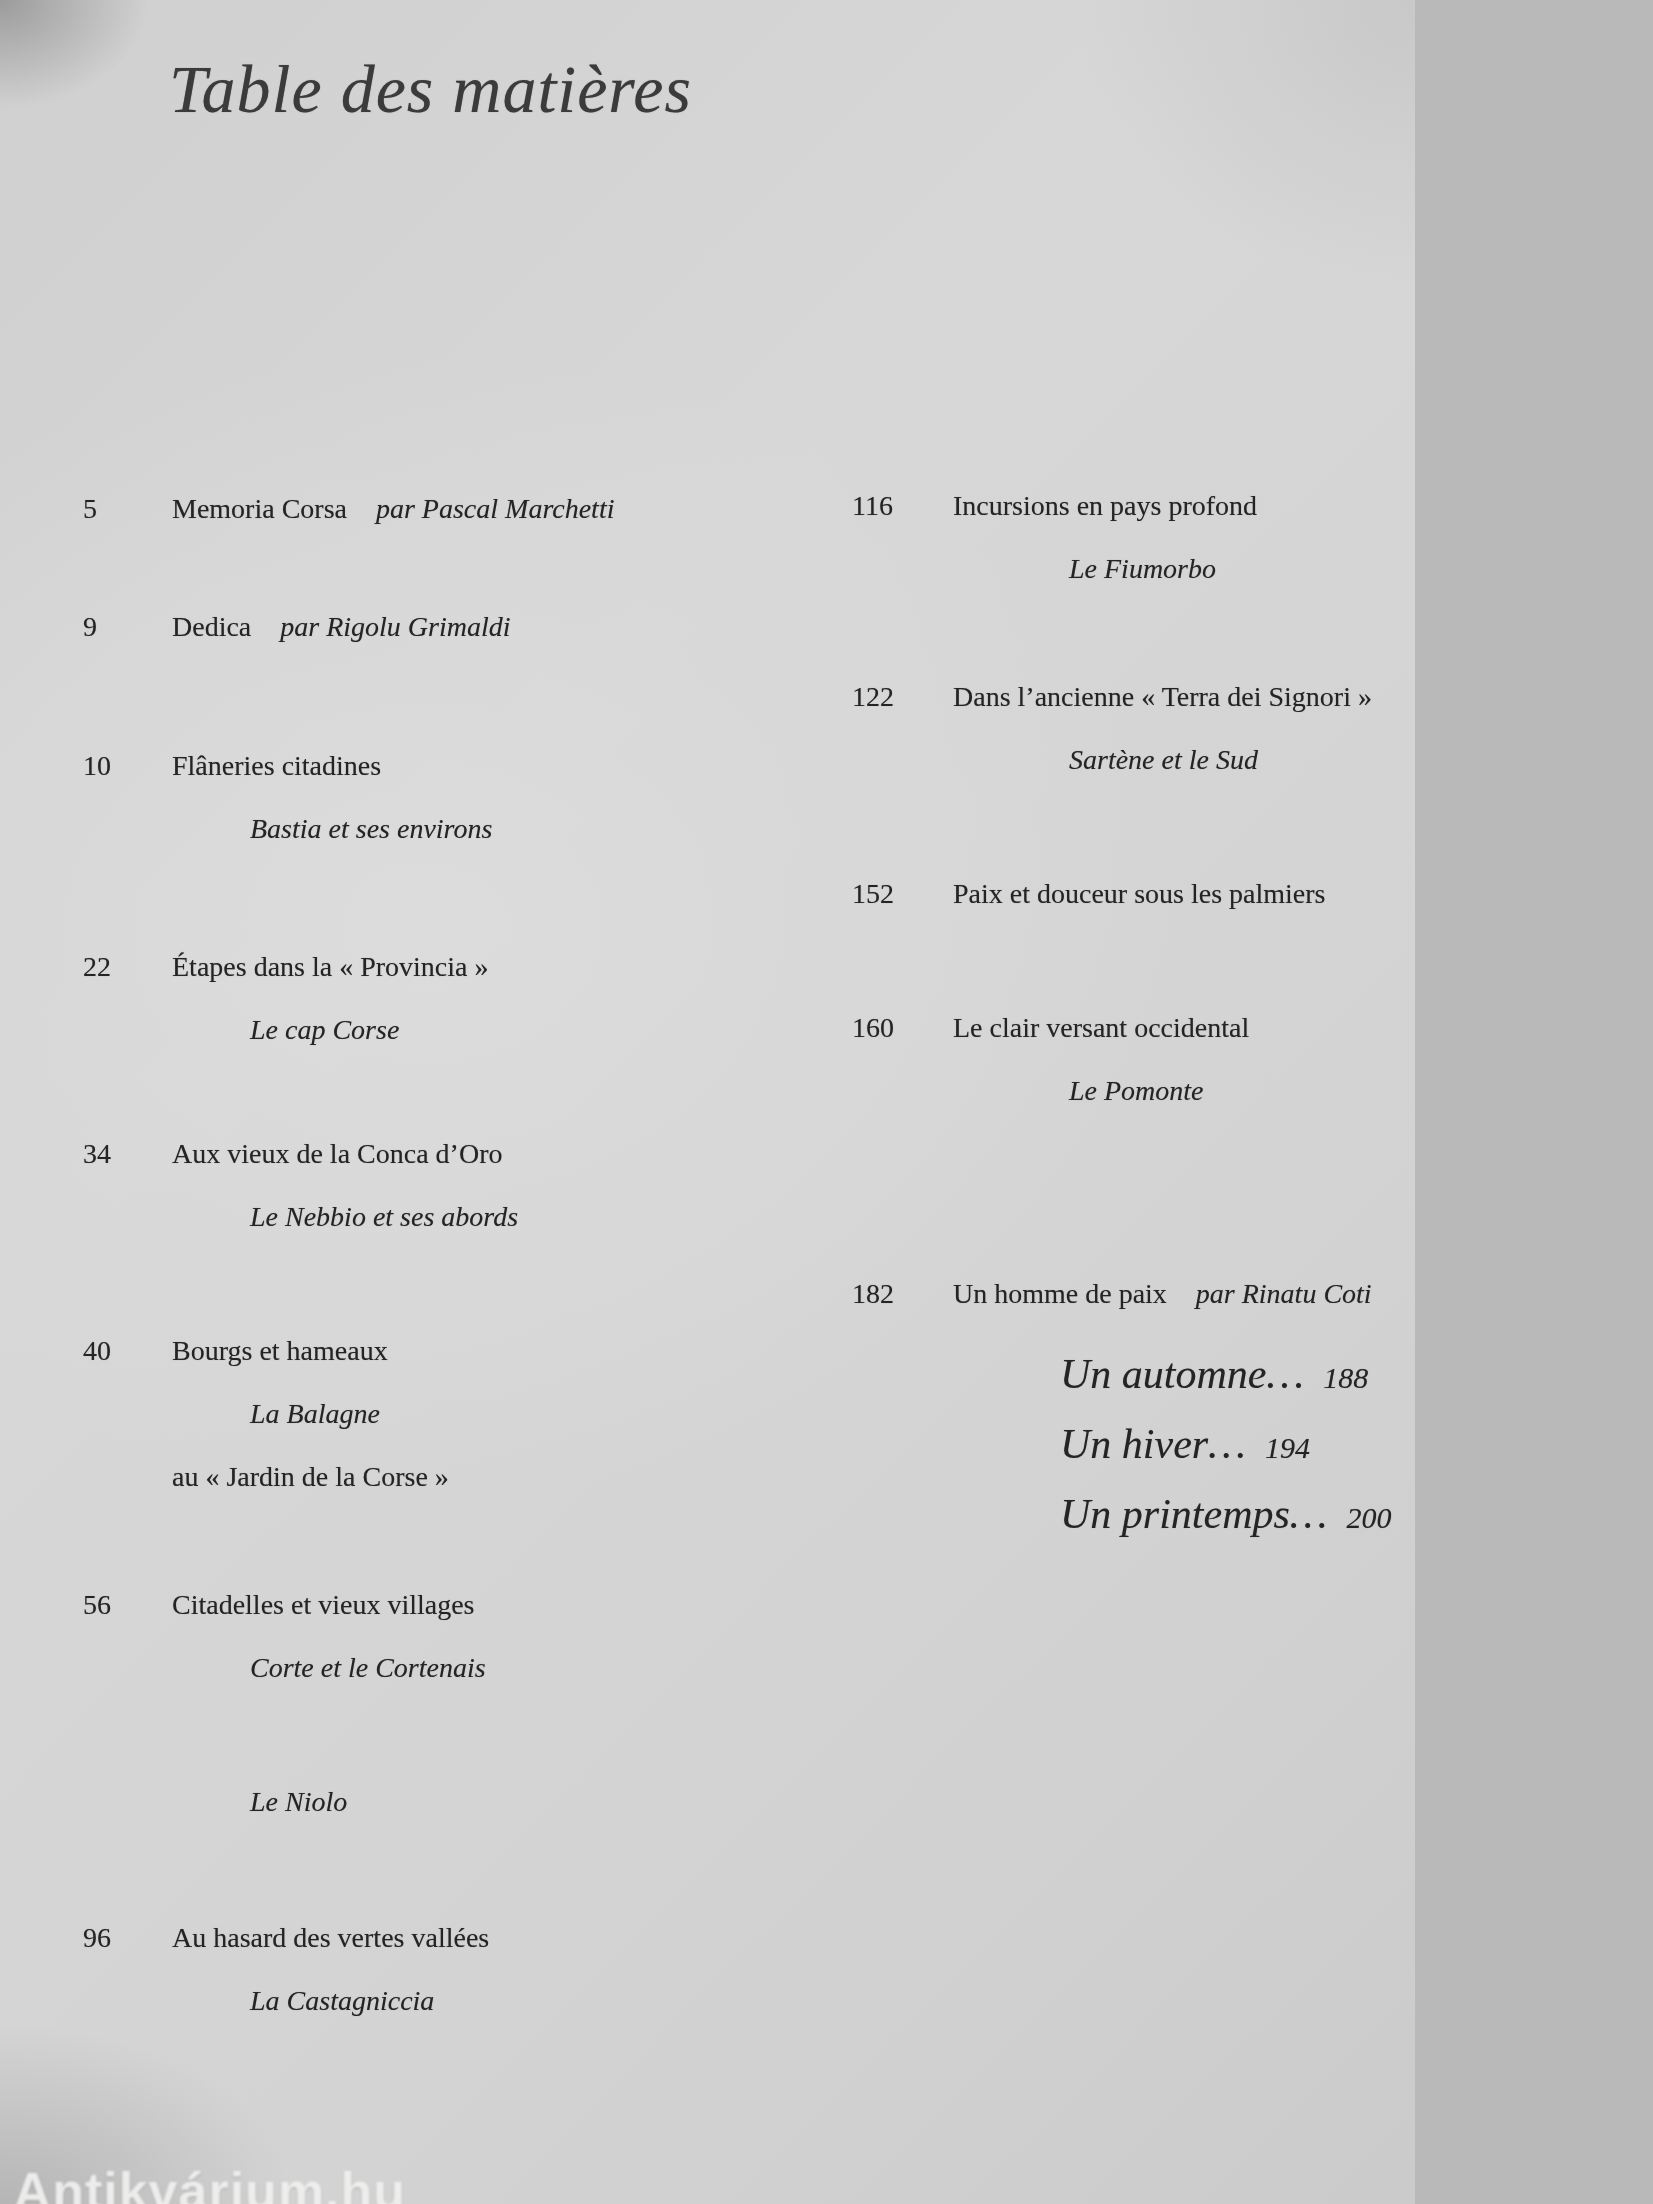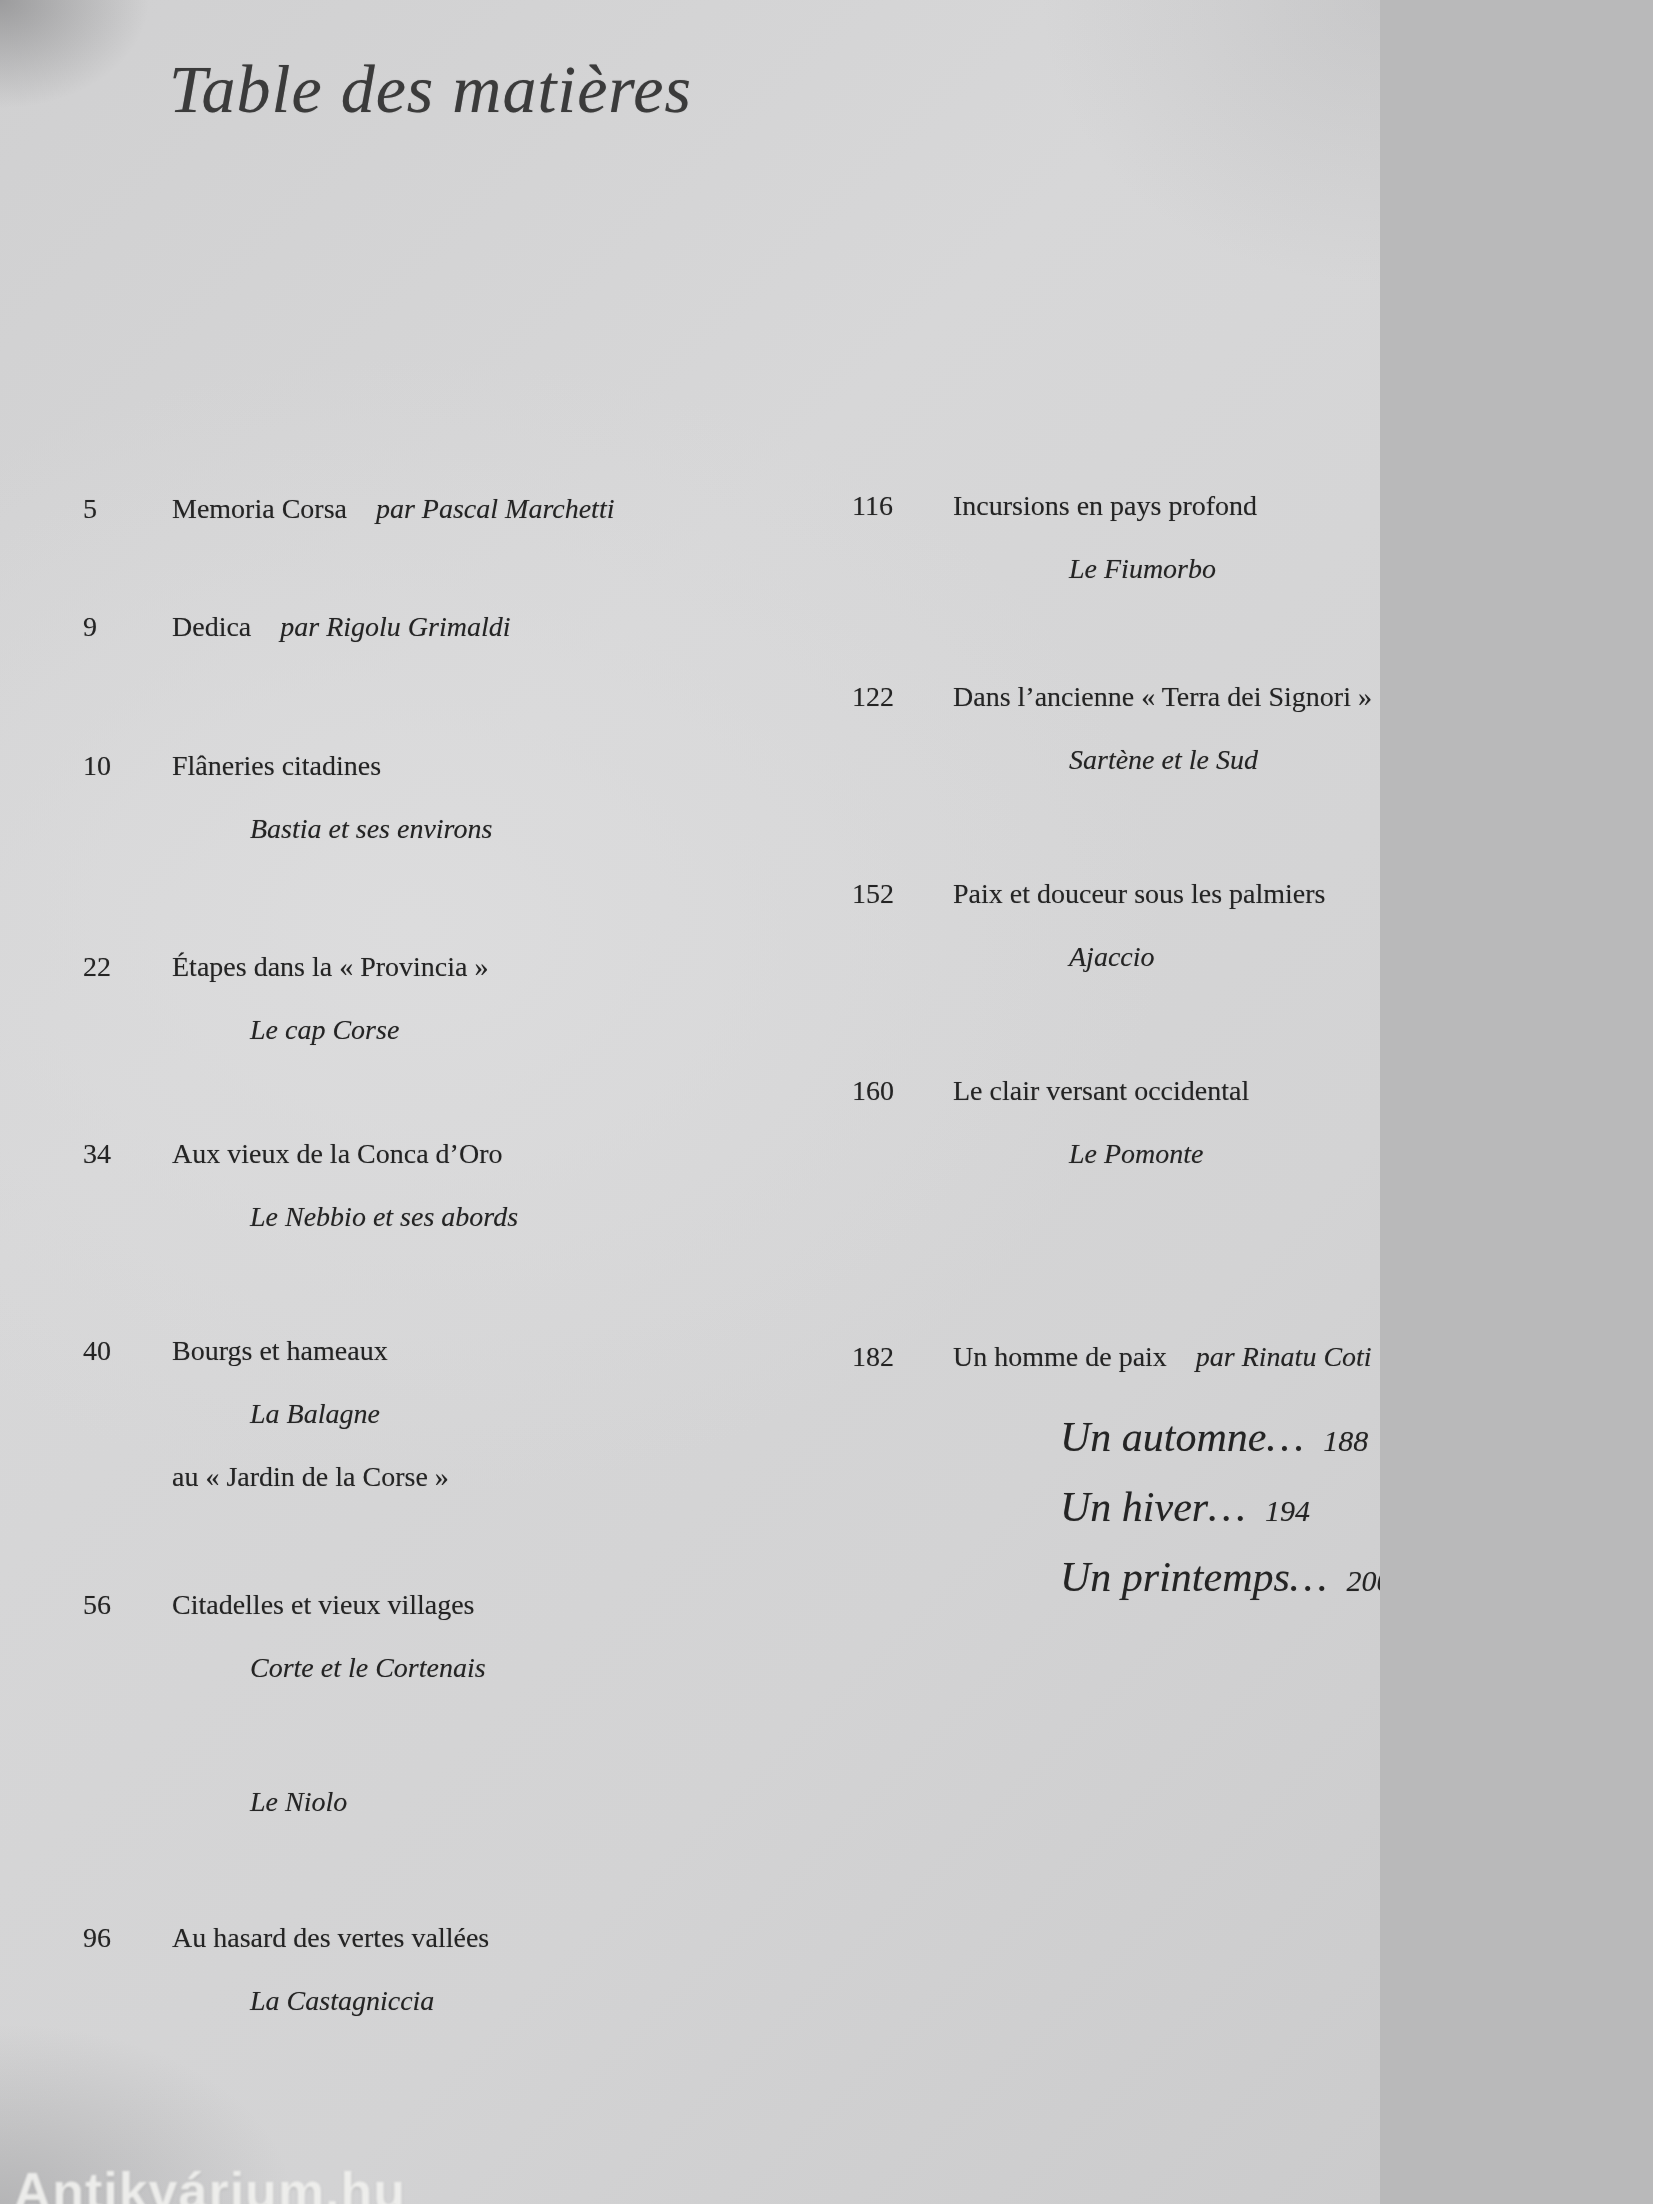--- a/index.html
+++ b/index.html
@@ -8,20 +8,21 @@
     width:1380px;height:2205px;
     overflow:hidden;
     font-family:"Liberation Serif", serif;
     color:#242424;
     background:
       radial-gradient(ellipse 213px 155px at 0% 0%, rgba(70,70,72,0.38), rgba(70,70,72,0) 70%),
       radial-gradient(ellipse 408px 252px at 0% 100%, rgba(110,110,112,0.30), rgba(110,110,112,0) 72%),
       radial-gradient(ellipse 485px 408px at 100% 0%, rgba(150,150,152,0.22), rgba(150,150,152,0) 70%),
       radial-gradient(ellipse 1213px 922px at 30% 42%, #dcdcdd 0%, rgba(220,220,221,0) 62%),
       linear-gradient(135deg, #d0d0d1 0%, #d7d7d8 35%, #d3d3d4 70%, #cbcbcc 100%);
+    padding-left: 35px;
   }
   .doc-title{
     position:absolute;left:169px;top:50px;margin:0;
     font-size:68px;font-weight:400;font-style:italic;
     letter-spacing:1px;color:#3b3b3b;
     text-shadow:0 0 1px rgba(60,60,60,0.45);
   }
   .col{position:absolute;}
   .col-left{left:83px;top:477px;width:776px;}
   .col-right{left:852px;top:474px;width:737px;}
@@ -144,21 +145,20 @@
       <div class="line">
         <span class="num">122</span><span class="etitle">Dans l’ancienne « Terra dei Signori »</span>
       </div>
       <div class="line sub">Sartène et le Sud</div>
     </div>
 
     <div class="entry">
       <div class="line">
         <span class="num">152</span><span class="etitle">Paix et douceur sous les palmiers</span>
       </div>
-      <div class="line sub">Ajaccio</div>
     </div>
 
     <div class="entry">
       <div class="line">
         <span class="num">160</span><span class="etitle">Le clair versant occidental</span>
       </div>
       <div class="line sub">Le Pomonte</div>
     </div>
 
     <div class="entry">

